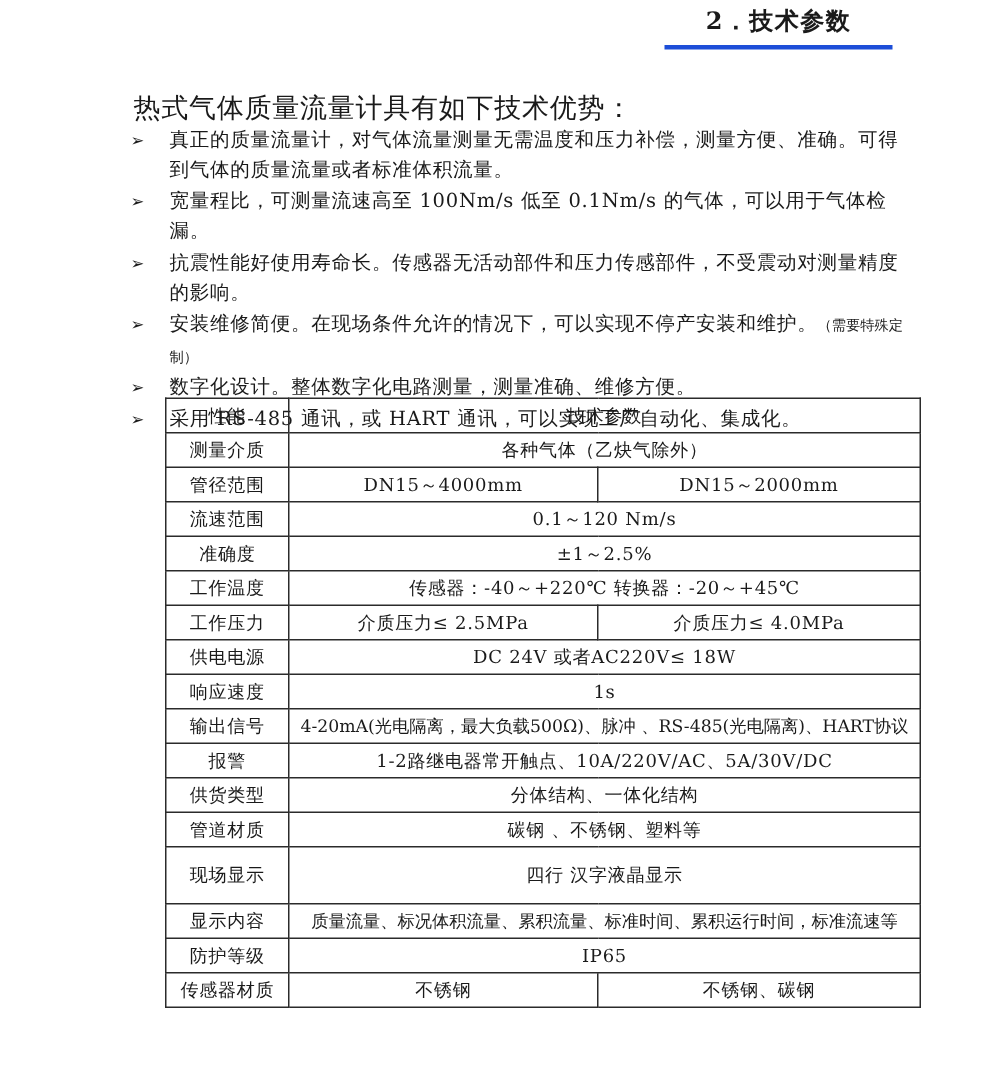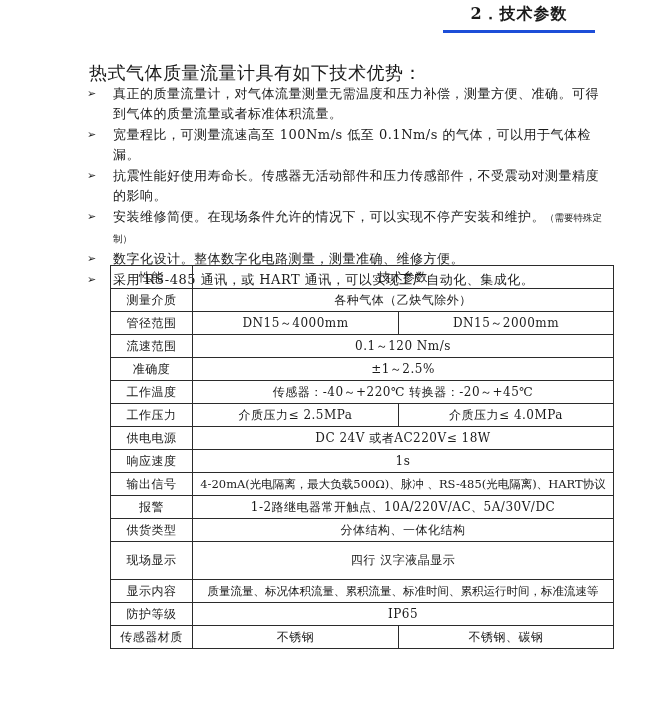--- a/index.html
+++ b/index.html
@@ -132,20 +132,24 @@
       <td class="val" colspan="2">4-20mA(光电隔离，最大负载500Ω)、脉冲 、RS-485(光电隔离)、HART协议</td>
     </tr>
     <tr>
       <td class="lbl">报警</td>
       <td class="val" colspan="2">1-2路继电器常开触点、10A/220V/AC、5A/30V/DC</td>
     </tr>
     <tr>
       <td class="lbl">供货类型</td>
       <td class="val" colspan="2">分体结构、一体化结构</td>
     </tr>
+    <tr>
+      <td class="lbl">管道材质</td>
+      <td class="val" colspan="2">碳钢 、不锈钢、塑料等</td>
+    </tr>
     <tr class="tall">
       <td class="lbl">现场显示</td>
       <td class="val" colspan="2">四行 汉字液晶显示</td>
     </tr>
     <tr class="dense">
       <td class="lbl">显示内容</td>
       <td class="val" colspan="2">质量流量、标况体积流量、累积流量、标准时间、累积运行时间，标准流速等</td>
     </tr>
     <tr>
       <td class="lbl">防护等级</td>

